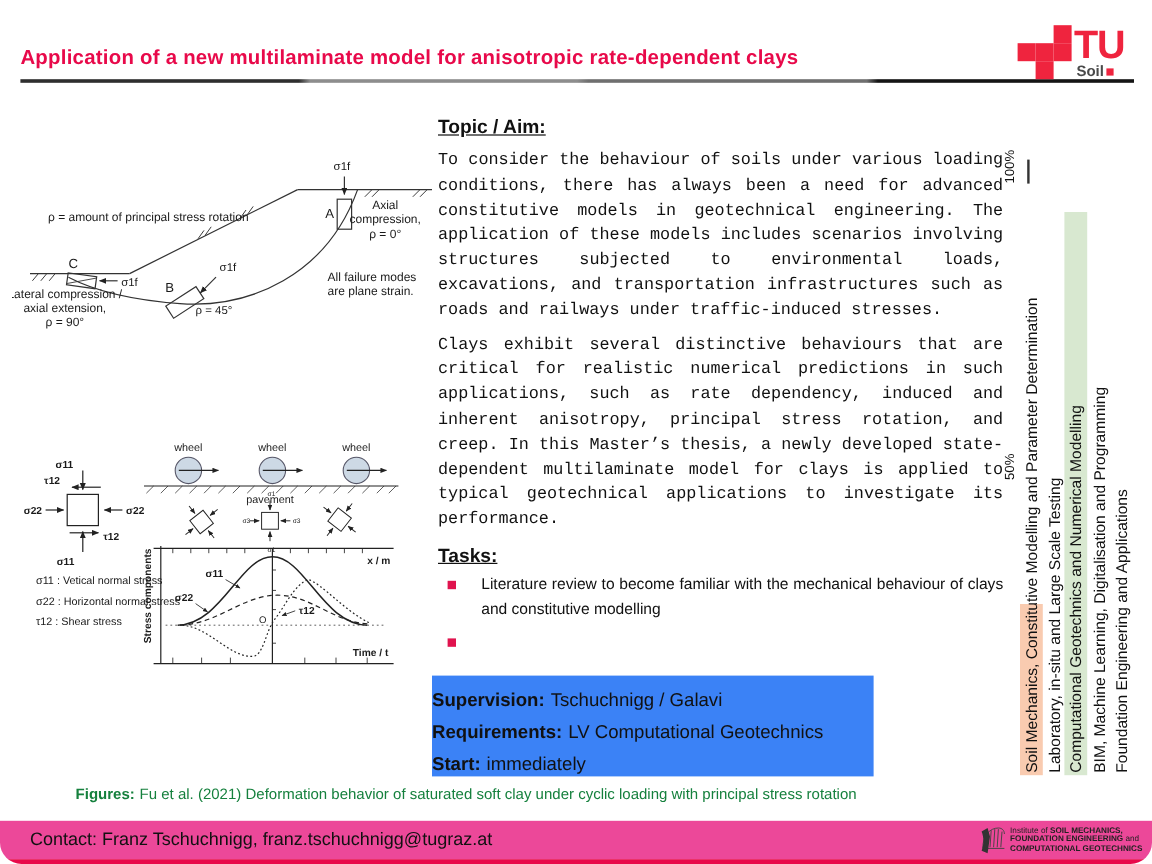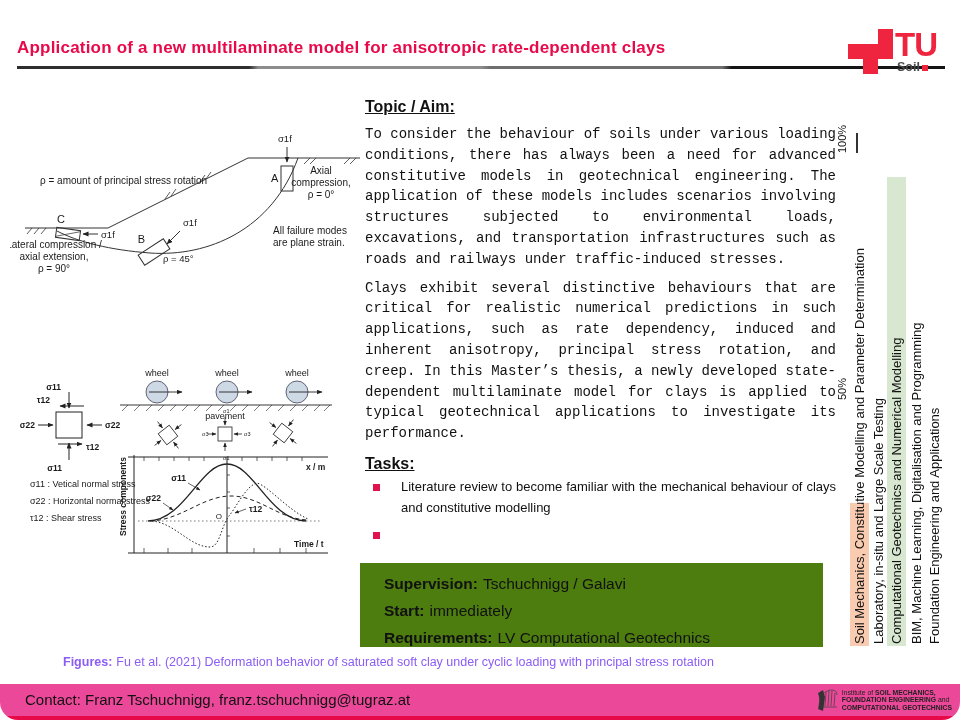--- a/index.html
+++ b/index.html
@@ -7,21 +7,21 @@
   body { font-family:"Liberation Sans", sans-serif; }
   #slide { position:relative; width:960px; height:720px; background:#fff; overflow:hidden;border-radius:18px; }
 
   
   .title { position:absolute; left:17px; top:38px; width:810px;
            font-size:17px; font-weight:bold; color:#e8094a; letter-spacing:.2px; }
   .header-rule { position:absolute; left:17px; top:66px; width:928px; height:2.5px;
            background:linear-gradient(to right,#2e2e2e 0%,#2e2e2e 25%,#8d8d8d 26%,#8d8d8d 50%,#6f6f6f 51%,#6f6f6f 76%,#141414 77%,#141414 100%); }
 
   
-  .tulogo { position:absolute; left:848px; top:16px; width:104px; height:54px;text-align:right; }
+  .tulogo { position:absolute; left:848px; top:8px; width:104px; height:54px;text-align:right; }
   .tulogo .blk { position:absolute; width:15px; height:15px; background:#ef243e; }
   .tulogo .b1 { left:30px; top:13px; }
   .tulogo .b2 { left:0;    top:28px; }
   .tulogo .b3 { left:15px; top:28px; }
   .tulogo .b4 { left:30px; top:28px; }
   .tulogo .b5 { left:15px; top:43px; }
   .tulogo .tu   { position:absolute; left:47px; top:14px; font-size:33px; line-height:30px;
                   font-weight:bold; color:#ef243e; letter-spacing:-1px; }
   .tulogo .graz { position:absolute; left:49px; top:44px; font-size:12.5px; font-weight:bold; color:#4a4a4a; }
   .tulogo .graz-dot { display:inline-block; width:6px; height:6px; background:#ef243e; margin-left:2px; }
@@ -36,37 +36,37 @@
   .main { position:absolute; left:365px; top:98px; width:471px; color:#111; }
   .main h2 { font-size:16px; font-weight:bold; margin:0 0 3px;text-decoration:underline; }
   .main h2.tasks { margin-top:11px; margin-bottom:4px; }
   .main p { font-size:14px; line-height:20.8px; text-align:justify; margin:8px 0 7px;font-family:Liberation Mono, monospace; }
   .main ul { list-style:none; margin:0; padding:0; }
   .main li { position:relative; padding-left:36px; font-size:13px; line-height:20.8px;
              text-align:justify; margin-bottom:6px; }
   .bullet { position:absolute; left:8px; top:7px; width:7px; height:7px; background:#e0134e; }
 
   
-  .info-box { position:absolute; left:360px; top:563px; width:463px; height:84px;
-              background:#4d7c0f; padding:7px 10px 0 24px; }
+  .info-box { position:absolute; left:360px; top:563px; width:368px; height:84px;
+              background:#3b82f6; padding:7px 10px 0 0; }
   .info-box .row { font-size:15.5px; line-height:27px; color:#111; white-space:nowrap; }
   .info-box .lbl { font-weight:bold; margin-right:5px; }
 
   
   .varea { position:absolute; top:646px; width:510px; height:19px; line-height:19px;
            font-size:13px; color:#111; padding-left:2px; white-space:nowrap;
            transform:rotate(-90deg); transform-origin:0 0; }
   .axis-label { position:absolute; font-size:11px; color:#111;
                 transform:rotate(-90deg); transform-origin:0 0; white-space:nowrap; }
   #p100 { left:836px; top:153px; width:40px; }
   #p50  { left:836px; top:400px; width:34px; }
   .axis-tick { position:absolute; left:856px; top:133px; width:1.5px; height:20px; background:#333; }
 
   
-  .fig-caption { position:absolute; left:17px; top:655px; width:920px; font-size:12.5px; color:#8b5cf6;padding-left:46px; }
+  .fig-caption { position:absolute; left:17px; top:655px; width:920px; font-size:12.5px; color:#15803d;padding-left:46px; }
   .fig-caption .cap-label { font-weight:bold; margin-right:4px; }
   .contact-bar { position:absolute; left:0; top:684px; width:960px; height:32px; background:#ec4899; }
   .contact-bar .contact { position:absolute; left:25px; top:0; line-height:32px; font-size:15px; color:#111; }
   .inst { position:absolute; right:8px; top:3px; display:flex; align-items:center; }
   .inst-text { margin-left:3px; font-size:6.8px; line-height:7.6px; color:#222; letter-spacing:0; }
   .inst-text b { font-weight:bold; }
   .red-strip { position:absolute; left:0; top:716px; width:960px; height:4px; background:#e8094a; }
 </style>
 </head>
 <body>
@@ -301,22 +301,22 @@
     <p>Clays exhibit several distinctive behaviours that are critical for realistic numerical predictions in such applications, such as rate dependency, induced and inherent anisotropy, principal stress rotation, and creep. In this Master’s thesis, a newly developed state-dependent multilaminate model for clays is applied to typical geotechnical applications to investigate its performance.</p>
     <h2 class="tasks">Tasks:</h2>
     <ul>
       <li><span class="bullet"></span><span>Literature review to become familiar with the mechanical behaviour of clays and constitutive modelling</span></li>
       <li><span class="bullet"></span></li>
     </ul>
   </div>
 
   <div class="info-box">
     <div class="row"><span class="lbl">Supervision:</span><span>Tschuchnigg / Galavi</span></div>
+    <div class="row"><span class="lbl">Requirements:</span><span>LV Computational Geotechnics</span></div>
     <div class="row"><span class="lbl">Start:</span><span>immediately</span></div>
-    <div class="row"><span class="lbl">Requirements:</span><span>LV Computational Geotechnics</span></div>
   </div>
 
   <div class="axis-label" id="p100">100%</div>
   <div class="axis-label" id="p50">50%</div>
   <div class="axis-tick"></div>
   <div class="varea" style="left: 850px; background: linear-gradient(90deg, rgb(249, 203, 176) 28%, transparent 28%);">Soil Mechanics, Constitutive Modelling and Parameter Determination</div>
   <div class="varea" style="left:869px">Laboratory, in-situ and Large Scale Testing</div>
   <div class="varea" style="left: 887px; background: linear-gradient(90deg, rgb(216, 232, 208) 92%, transparent 92%);">Computational Geotechnics and Numerical Modelling</div>
   <div class="varea" style="left:907px">BIM, Machine Learning, Digitalisation and Programming</div>
   <div class="varea" style="left:925px">Foundation Engineering and Applications</div>

